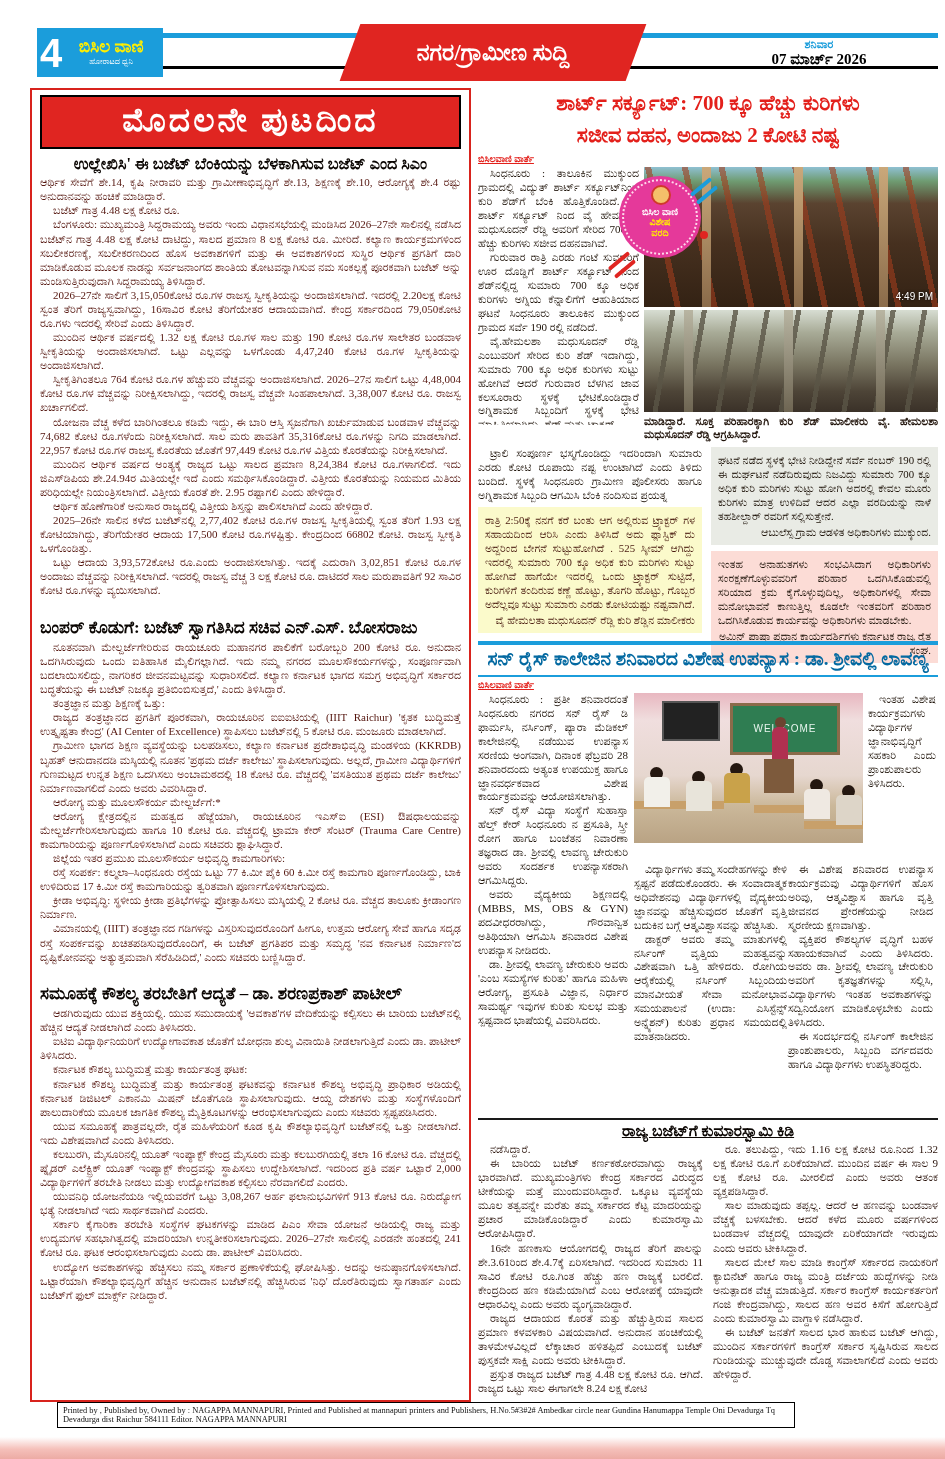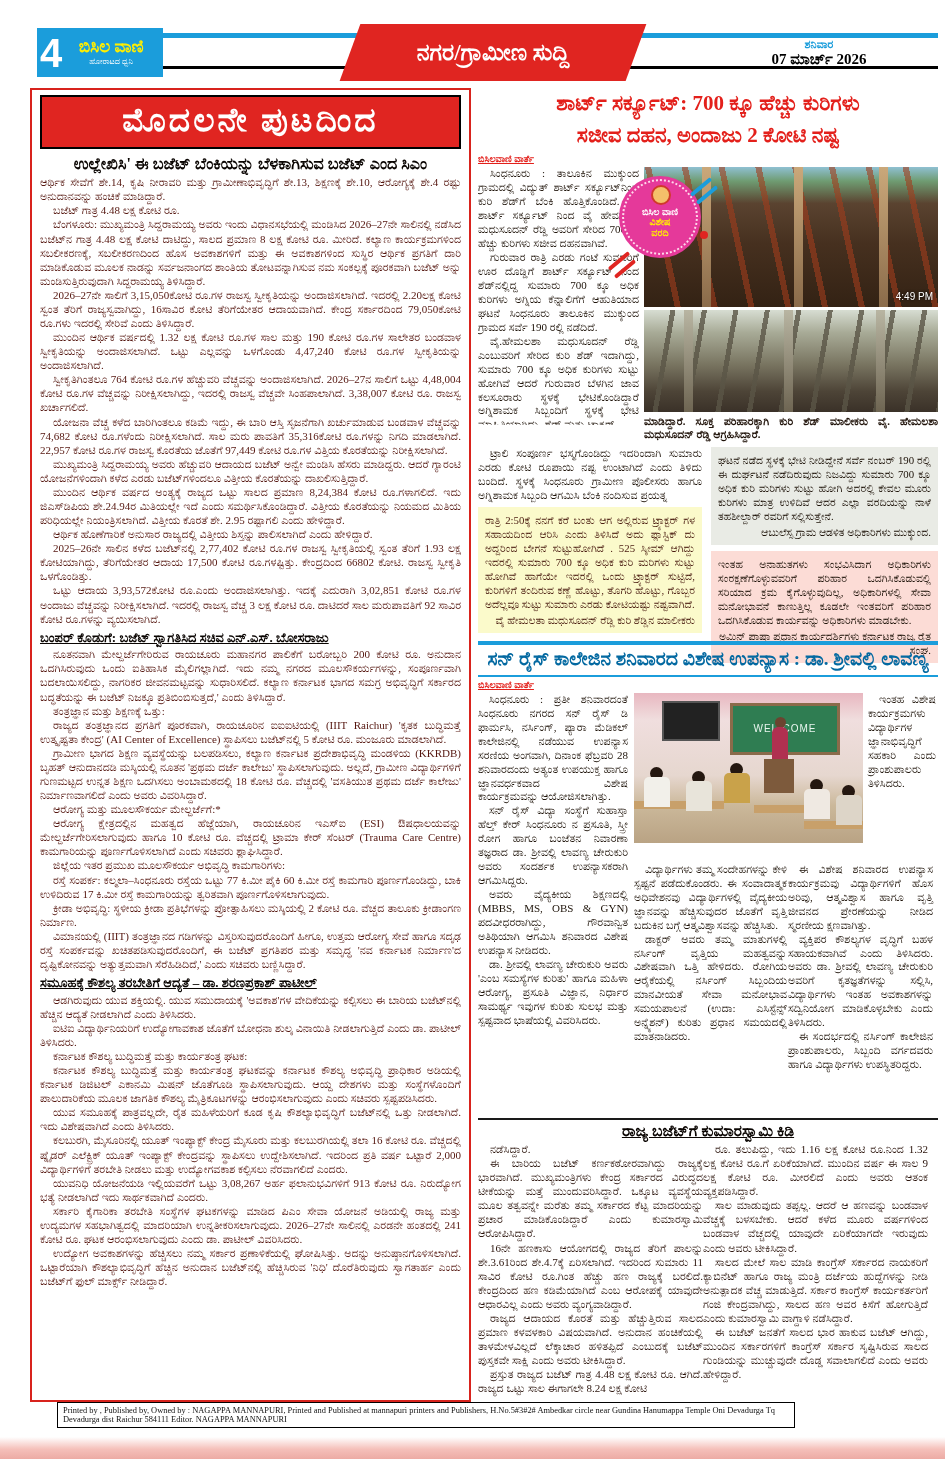--- a/index.html
+++ b/index.html
@@ -19,21 +19,21 @@
   .datebox { position:absolute; left:700px; top:38px; width:238px; text-align:center; z-index:3; }
   .day { color:#1b9ddb; font-weight:bold; font-size:11px; }
   .date { color:#000; font-weight:bold; font-size:15px; font-family:"Liberation Serif",serif; }
 
   
   .left-art { position:absolute; left:30px; top:88px; width:441px; height:1314px; border:2px solid #d8231d; padding:5px 8px; overflow:hidden; }
   .fp-banner { border:2px solid #000; background:#e02521; color:#fff; font-weight:bold; font-size:33px; text-align:center; padding:5px 0 7px; letter-spacing:3px; }
   .sub1 { font-size:16px; font-weight:bold; color:#0a0502; text-align:center; margin:5px 0 2px; line-height:1.2; }
   .lead { font-size:11px; line-height:1.28; color:#54150e; text-align:justify; }
   .bcol p { font-size:11px; line-height:1.28; color:#54150e; text-align:justify; text-indent:13px; margin:0; }
-  .sub2 { font-size:13px; font-weight:bold; color:#0a0502; margin:4px 0 2px; line-height:1.2;text-decoration:underline; }
+  .sub2 { font-size:17px; font-weight:bold; color:#0a0502; margin:20px 0 2px; line-height:1.2; }
 
   
   .fire { position:absolute; left:478px; top:88px; width:460px; height:550px; }
   .f-head { color:#e3201b; font-weight:bold; font-size:21px; text-align:center; line-height:1.5; }
   .byline { color:#e3201b; font-size:9.5px; font-weight:bold; text-decoration:underline; margin:3px 0 2px; }
   .f-top { display:flex; gap:5px; position:relative; }
   .f-c1 { width:161px; height:258px; overflow:hidden; }
   .f-c1 p, .f-cont p { font-size:11px; line-height:1.27; color:#1d1208; text-align:justify; text-indent:12px; margin:0; }
   .f-media { width:294px; }
   .photo { position:relative; overflow:hidden; }
@@ -79,21 +79,21 @@
   .student { position:absolute; width:26px; height:30px; border-radius:5px 5px 0 0; }
   .st-head { position:absolute; width:13px; height:13px; border-radius:50%; background:#241710; }
   .desk { position:absolute; height:8px; background:#c8a06a; }
   .s-c3a { width:68px; }
   .s-botband { display:flex; gap:1px; margin-top:20px; }
   .s-c2 { width:153px; } .s-c3 { width:145px; }
 
   
   .kumara { position:absolute; left:478px; top:1118px; width:460px; height:362px; border-top:2px solid #1a1a1a; padding-top:2px; overflow:hidden; }
   .k-head { text-align:center; font-weight:bold; font-size:15.5px; color:#0a0502; text-decoration:underline; margin-bottom:2px; }
-  .k-cols { display:flex; }
+  .k-cols { display:flex; gap:10px; }
   .k-c { width:225px; }
   .k-c p { font-size:11px; line-height:1.28; color:#2a130b; text-align:justify; text-indent:12px; margin:0; }
 
   
   .footer { position:absolute; left:57px; top:1402px; width:738px; border:1px solid #000; font-size:8.4px; padding:3px 5px; color:#111; }
   .bstrip { position:absolute; left:0; top:1437px; width:945px; height:22px; background:linear-gradient(180deg,#ffffff 0%,#f3b5ae 55%,#e99c94 100%); opacity:.85; }
 </style>
 </head>
 <body>
 
@@ -120,21 +120,20 @@
     <div class="fp-banner">ಮೊದಲನೇ ಪುಟದಿಂದ</div>
     <div class="sub1">ಉಲ್ಲೇಖಿಸಿ' ಈ ಬಜೆಟ್ ಬೆಂಕಿಯನ್ನು ಬೆಳಕಾಗಿಸುವ ಬಜೆಟ್ ಎಂದ ಸಿಎಂ</div>
     <div class="lead">ಆರ್ಥಿಕ ಸೇವೆಗೆ ಶೇ.14, ಕೃಷಿ ನೀರಾವರಿ ಮತ್ತು ಗ್ರಾಮೀಣಾಭಿವೃದ್ಧಿಗೆ ಶೇ.13, ಶಿಕ್ಷಣಕ್ಕೆ ಶೇ.10, ಆರೋಗ್ಯಕ್ಕೆ ಶೇ.4 ರಷ್ಟು ಅನುದಾನವನ್ನು ಹಂಚಿಕೆ ಮಾಡಿದ್ದಾರೆ.</div>
     <div class="bcol">
         <p>ಬಜೆಟ್ ಗಾತ್ರ 4.48 ಲಕ್ಷ ಕೋಟಿ ರೂ.</p>
         <p>ಬೆಂಗಳೂರು: ಮುಖ್ಯಮಂತ್ರಿ ಸಿದ್ದರಾಮಯ್ಯ ಅವರು ಇಂದು ವಿಧಾನಸಭೆಯಲ್ಲಿ ಮಂಡಿಸಿದ 2026–27ನೇ ಸಾಲಿನಲ್ಲಿ ನಡೆಸಿದ ಬಜೆಟ್‌ನ ಗಾತ್ರ 4.48 ಲಕ್ಷ ಕೋಟಿ ದಾಟಿದ್ದು, ಸಾಲದ ಪ್ರಮಾಣ 8 ಲಕ್ಷ ಕೋಟಿ ರೂ. ಮೀರಿದೆ. ಕಲ್ಯಾಣ ಕಾರ್ಯಕ್ರಮಗಳಿಂದ ಸಬಲೀಕರಣಕ್ಕೆ, ಸಬಲೀಕರಣದಿಂದ ಹೊಸ ಅವಕಾಶಗಳಿಗೆ ಮತ್ತು ಈ ಅವಕಾಶಗಳಿಂದ ಸುಸ್ಥಿರ ಆರ್ಥಿಕ ಪ್ರಗತಿಗೆ ದಾರಿ ಮಾಡಿಕೊಡುವ ಮೂಲಕ ನಾಡನ್ನು ಸರ್ವಜನಾಂಗದ ಶಾಂತಿಯ ತೋಟವನ್ನಾಗಿಸುವ ನಮ ಸಂಕಲ್ಪಕ್ಕೆ ಪೂರಕವಾಗಿ ಬಜೆಟ್ ಅನ್ನು ಮಂಡಿಸುತ್ತಿರುವುದಾಗಿ ಸಿದ್ದರಾಮಯ್ಯ ತಿಳಿಸಿದ್ದಾರೆ.</p>
         <p>2026–27ನೇ ಸಾಲಿಗೆ 3,15,050ಕೋಟಿ ರೂ.ಗಳ ರಾಜಸ್ವ ಸ್ವೀಕೃತಿಯನ್ನು ಅಂದಾಜಿಸಲಾಗಿದೆ. ಇದರಲ್ಲಿ 2.20ಲಕ್ಷ ಕೋಟಿ ಸ್ವಂತ ತೆರಿಗೆ ರಾಜ್ಯಸ್ವವಾಗಿದ್ದು, 16ಸಾವಿರ ಕೋಟಿ ತೆರಿಗೆಯೇತರ ಆದಾಯವಾಗಿದೆ. ಕೇಂದ್ರ ಸರ್ಕಾರದಿಂದ 79,050ಕೋಟಿ ರೂ.ಗಳು ಇದರಲ್ಲಿ ಸೇರಿವೆ ಎಂದು ತಿಳಿಸಿದ್ದಾರೆ.</p>
         <p>ಮುಂದಿನ ಆರ್ಥಿಕ ವರ್ಷದಲ್ಲಿ 1.32 ಲಕ್ಷ ಕೋಟಿ ರೂ.ಗಳ ಸಾಲ ಮತ್ತು 190 ಕೋಟಿ ರೂ.ಗಳ ಸಾಲೇತರ ಬಂಡವಾಳ ಸ್ವೀಕೃತಿಯನ್ನು ಅಂದಾಜಿಸಲಾಗಿದೆ. ಒಟ್ಟು ಎಲ್ಲವನ್ನು ಒಳಗೊಂಡು 4,47,240 ಕೋಟಿ ರೂ.ಗಳ ಸ್ವೀಕೃತಿಯನ್ನು ಅಂದಾಜಿಸಲಾಗಿದೆ.</p>
         <p>ಸ್ವೀಕೃತಿಗಿಂತಲೂ 764 ಕೋಟಿ ರೂ.ಗಳ ಹೆಚ್ಚುವರಿ ವೆಚ್ಚವನ್ನು ಅಂದಾಜಿಸಲಾಗಿದೆ. 2026–27ನ ಸಾಲಿಗೆ ಒಟ್ಟು 4,48,004 ಕೋಟಿ ರೂ.ಗಳ ವೆಚ್ಚವನ್ನು ನಿರೀಕ್ಷಿಸಲಾಗಿದ್ದು, ಇದರಲ್ಲಿ ರಾಜಸ್ವ ವೆಚ್ಚವೇ ಸಿಂಹಪಾಲಾಗಿದೆ. 3,38,007 ಕೋಟಿ ರೂ. ರಾಜಸ್ವ ಖರ್ಚಾಗಲಿದೆ.</p>
         <p>ಯೋಜನಾ ವೆಚ್ಚ ಕಳೆದ ಬಾರಿಗಿಂತಲೂ ಕಡಿಮೆ ಇದ್ದು, ಈ ಬಾರಿ ಆಸ್ತಿ ಸೃಜನೆಗಾಗಿ ಖರ್ಚುಮಾಡುವ ಬಂಡವಾಳ ವೆಚ್ಚವನ್ನು 74,682 ಕೋಟಿ ರೂ.ಗಳೆಂದು ನಿರೀಕ್ಷಿಸಲಾಗಿದೆ. ಸಾಲ ಮರು ಪಾವತಿಗೆ 35,316ಕೋಟಿ ರೂ.ಗಳನ್ನು ನಿಗದಿ ಮಾಡಲಾಗಿದೆ. 22,957 ಕೋಟಿ ರೂ.ಗಳ ರಾಜಸ್ವ ಕೊರತೆಯ ಜೊತೆಗೆ 97,449 ಕೋಟಿ ರೂ.ಗಳ ವಿತ್ತಿಯ ಕೊರತೆಯನ್ನು ನಿರೀಕ್ಷಿಸಲಾಗಿದೆ.</p>
-        <p>ಮುಖ್ಯಮಂತ್ರಿ ಸಿದ್ದರಾಮಯ್ಯ ಅವರು ಹೆಚ್ಚುವರಿ ಆದಾಯದ ಬಜೆಟ್ ಅನ್ವೇ ಮಂಡಿಸಿ ಹೆಸರು ಮಾಡಿದ್ದರು. ಆದರೆ ಗ್ಯಾರಂಟಿ ಯೋಜನೆಗಳಿಂದಾಗಿ ಕಳೆದ ಎರಡು ಬಜೆಟ್‌ಗಳಿಂದಲೂ ವಿತ್ತೀಯ ಕೊರತೆಯನ್ನು ದಾಖಲಿಸುತ್ತಿದ್ದಾರೆ.</p>
         <p>ಮುಂದಿನ ಆರ್ಥಿಕ ವರ್ಷದ ಅಂತ್ಯಕ್ಕೆ ರಾಜ್ಯದ ಒಟ್ಟು ಸಾಲದ ಪ್ರಮಾಣ 8,24,384 ಕೋಟಿ ರೂ.ಗಳಾಗಲಿದೆ. ಇದು ಜಿಎಸ್‌ಡಿಪಿಯ ಶೇ.24.94ರ ಮಿತಿಯಲ್ಲೇ ಇದೆ ಎಂದು ಸಮರ್ಥಿಸಿಕೊಂಡಿದ್ದಾರೆ. ವಿತ್ತೀಯ ಕೊರತೆಯನ್ನು ನಿಯಮದ ಮಿತಿಯ ಪರಿಧಿಯಲ್ಲೇ ನಿಯಂತ್ರಿಸಲಾಗಿದೆ. ವಿತ್ತೀಯ ಕೊರತೆ ಶೇ. 2.95 ರಷ್ಟಾಗಲಿ ಎಂದು ಹೇಳಿದ್ದಾರೆ.</p>
         <p>ಆರ್ಥಿಕ ಹೊಣೆಗಾರಿಕೆ ಅನುಸಾರ ರಾಜ್ಯದಲ್ಲಿ ವಿತ್ತೀಯ ಶಿಸ್ತನ್ನು ಪಾಲಿಸಲಾಗಿದೆ ಎಂದು ಹೇಳಿದ್ದಾರೆ.</p>
         <p>2025–26ನೇ ಸಾಲಿನ ಕಳೆದ ಬಜೆಟ್‌ನಲ್ಲಿ 2,77,402 ಕೋಟಿ ರೂ.ಗಳ ರಾಜಸ್ವ ಸ್ವೀಕೃತಿಯಲ್ಲಿ ಸ್ವಂತ ತೆರಿಗೆ 1.93 ಲಕ್ಷ ಕೋಟಿಯಾಗಿದ್ದು, ತೆರಿಗೆಯೇತರ ಆದಾಯ 17,500 ಕೋಟಿ ರೂ.ಗಳಷ್ಟಿತ್ತು. ಕೇಂದ್ರದಿಂದ 66802 ಕೋಟಿ. ರಾಜಸ್ವ ಸ್ವೀಕೃತಿ ಒಳಗೊಂಡಿತ್ತು.</p>
         <p>ಒಟ್ಟು ಆದಾಯ 3,93,572ಕೋಟಿ ರೂ.ಎಂದು ಅಂದಾಜಿಸಲಾಗಿತ್ತು. ಇದಕ್ಕೆ ಎದುರಾಗಿ 3,02,851 ಕೋಟಿ ರೂ.ಗಳ ಅಂದಾಜು ವೆಚ್ಚವನ್ನು ನಿರೀಕ್ಷಿಸಲಾಗಿದೆ. ಇದರಲ್ಲಿ ರಾಜಸ್ವ ವೆಚ್ಚ 3 ಲಕ್ಷ ಕೋಟಿ ರೂ. ದಾಟಿದರೆ ಸಾಲ ಮರುಪಾವತಿಗೆ 92 ಸಾವಿರ ಕೋಟಿ ರೂ.ಗಳನ್ನು ವ್ಯಯಿಸಲಾಗಿದೆ.</p>
       </div>
     <div class="sub2">ಬಂಪರ್ ಕೊಡುಗೆ: ಬಜೆಟ್ ಸ್ವಾಗತಿಸಿದ ಸಚಿವ ಎನ್.ಎಸ್. ಬೋಸರಾಜು</div>
     <div class="bcol">
         <p>ನೂತನವಾಗಿ ಮೇಲ್ದರ್ಜೆಗೇರಿರುವ ರಾಯಚೂರು ಮಹಾನಗರ ಪಾಲಿಕೆಗೆ ಬರೋಬ್ಬರಿ 200 ಕೋಟಿ ರೂ. ಅನುದಾನ ಒದಗಿಸಿರುವುದು ಒಂದು ಐತಿಹಾಸಿಕ ಮೈಲಿಗಲ್ಲಾಗಿದೆ. ಇದು ನಮ್ಮ ನಗರದ ಮೂಲಸೌಕರ್ಯಗಳನ್ನು, ಸಂಪೂರ್ಣವಾಗಿ ಬದಲಾಯಿಸಲಿದ್ದು, ನಾಗರಿಕರ ಜೀವನಮಟ್ಟವನ್ನು ಸುಧಾರಿಸಲಿದೆ. ಕಲ್ಯಾಣ ಕರ್ನಾಟಕ ಭಾಗದ ಸಮಗ್ರ ಅಭಿವೃದ್ಧಿಗೆ ಸರ್ಕಾರದ ಬದ್ಧತೆಯನ್ನು ಈ ಬಜೆಟ್ ನಿಜಕ್ಕೂ ಪ್ರತಿಬಿಂಬಿಸುತ್ತದೆ,' ಎಂದು ತಿಳಿಸಿದ್ದಾರೆ.</p>
         <p>ತಂತ್ರಜ್ಞಾನ ಮತ್ತು ಶಿಕ್ಷಣಕ್ಕೆ ಒತ್ತು:</p>
         <p>ರಾಜ್ಯದ ತಂತ್ರಜ್ಞಾನದ ಪ್ರಗತಿಗೆ ಪೂರಕವಾಗಿ, ರಾಯಚೂರಿನ ಐಐಐಟಿಯಲ್ಲಿ (IIIT Raichur) 'ಕೃತಕ ಬುದ್ಧಿಮತ್ತೆ ಉತ್ಕೃಷ್ಟತಾ ಕೇಂದ್ರ' (AI Center of Excellence) ಸ್ಥಾಪಿಸಲು ಬಜೆಟ್‌ನಲ್ಲಿ 5 ಕೋಟಿ ರೂ. ಮಂಜೂರು ಮಾಡಲಾಗಿದೆ.</p>

